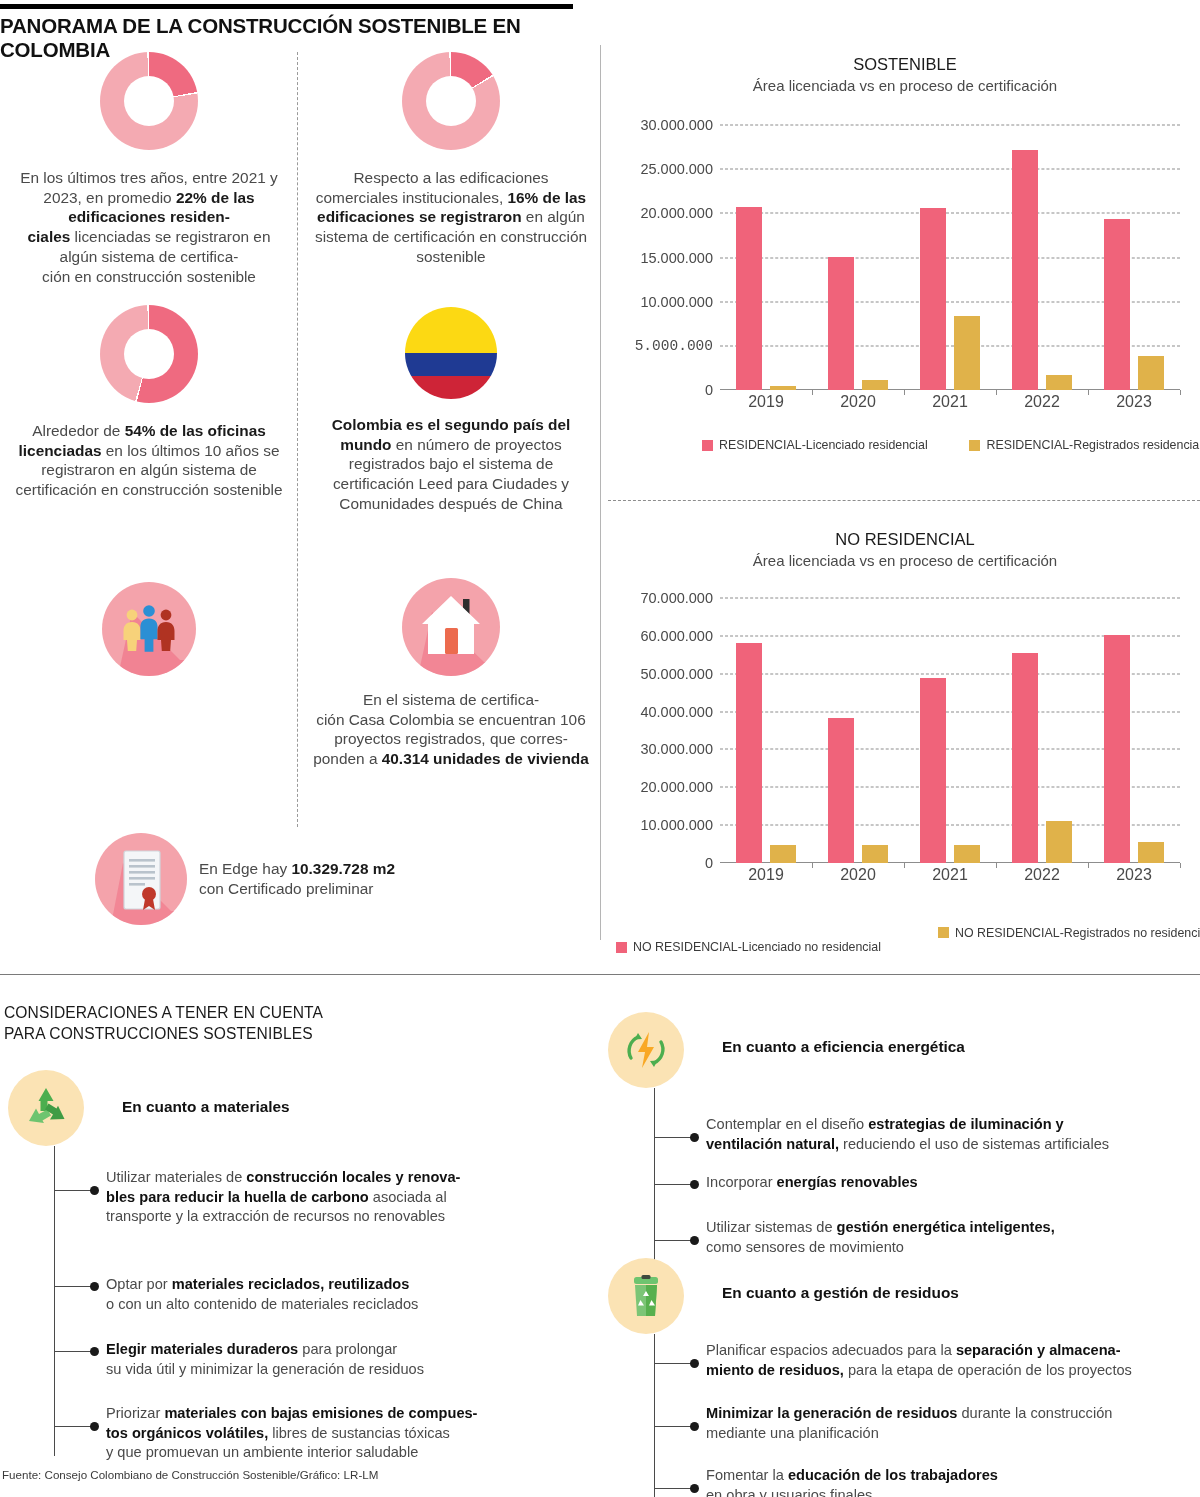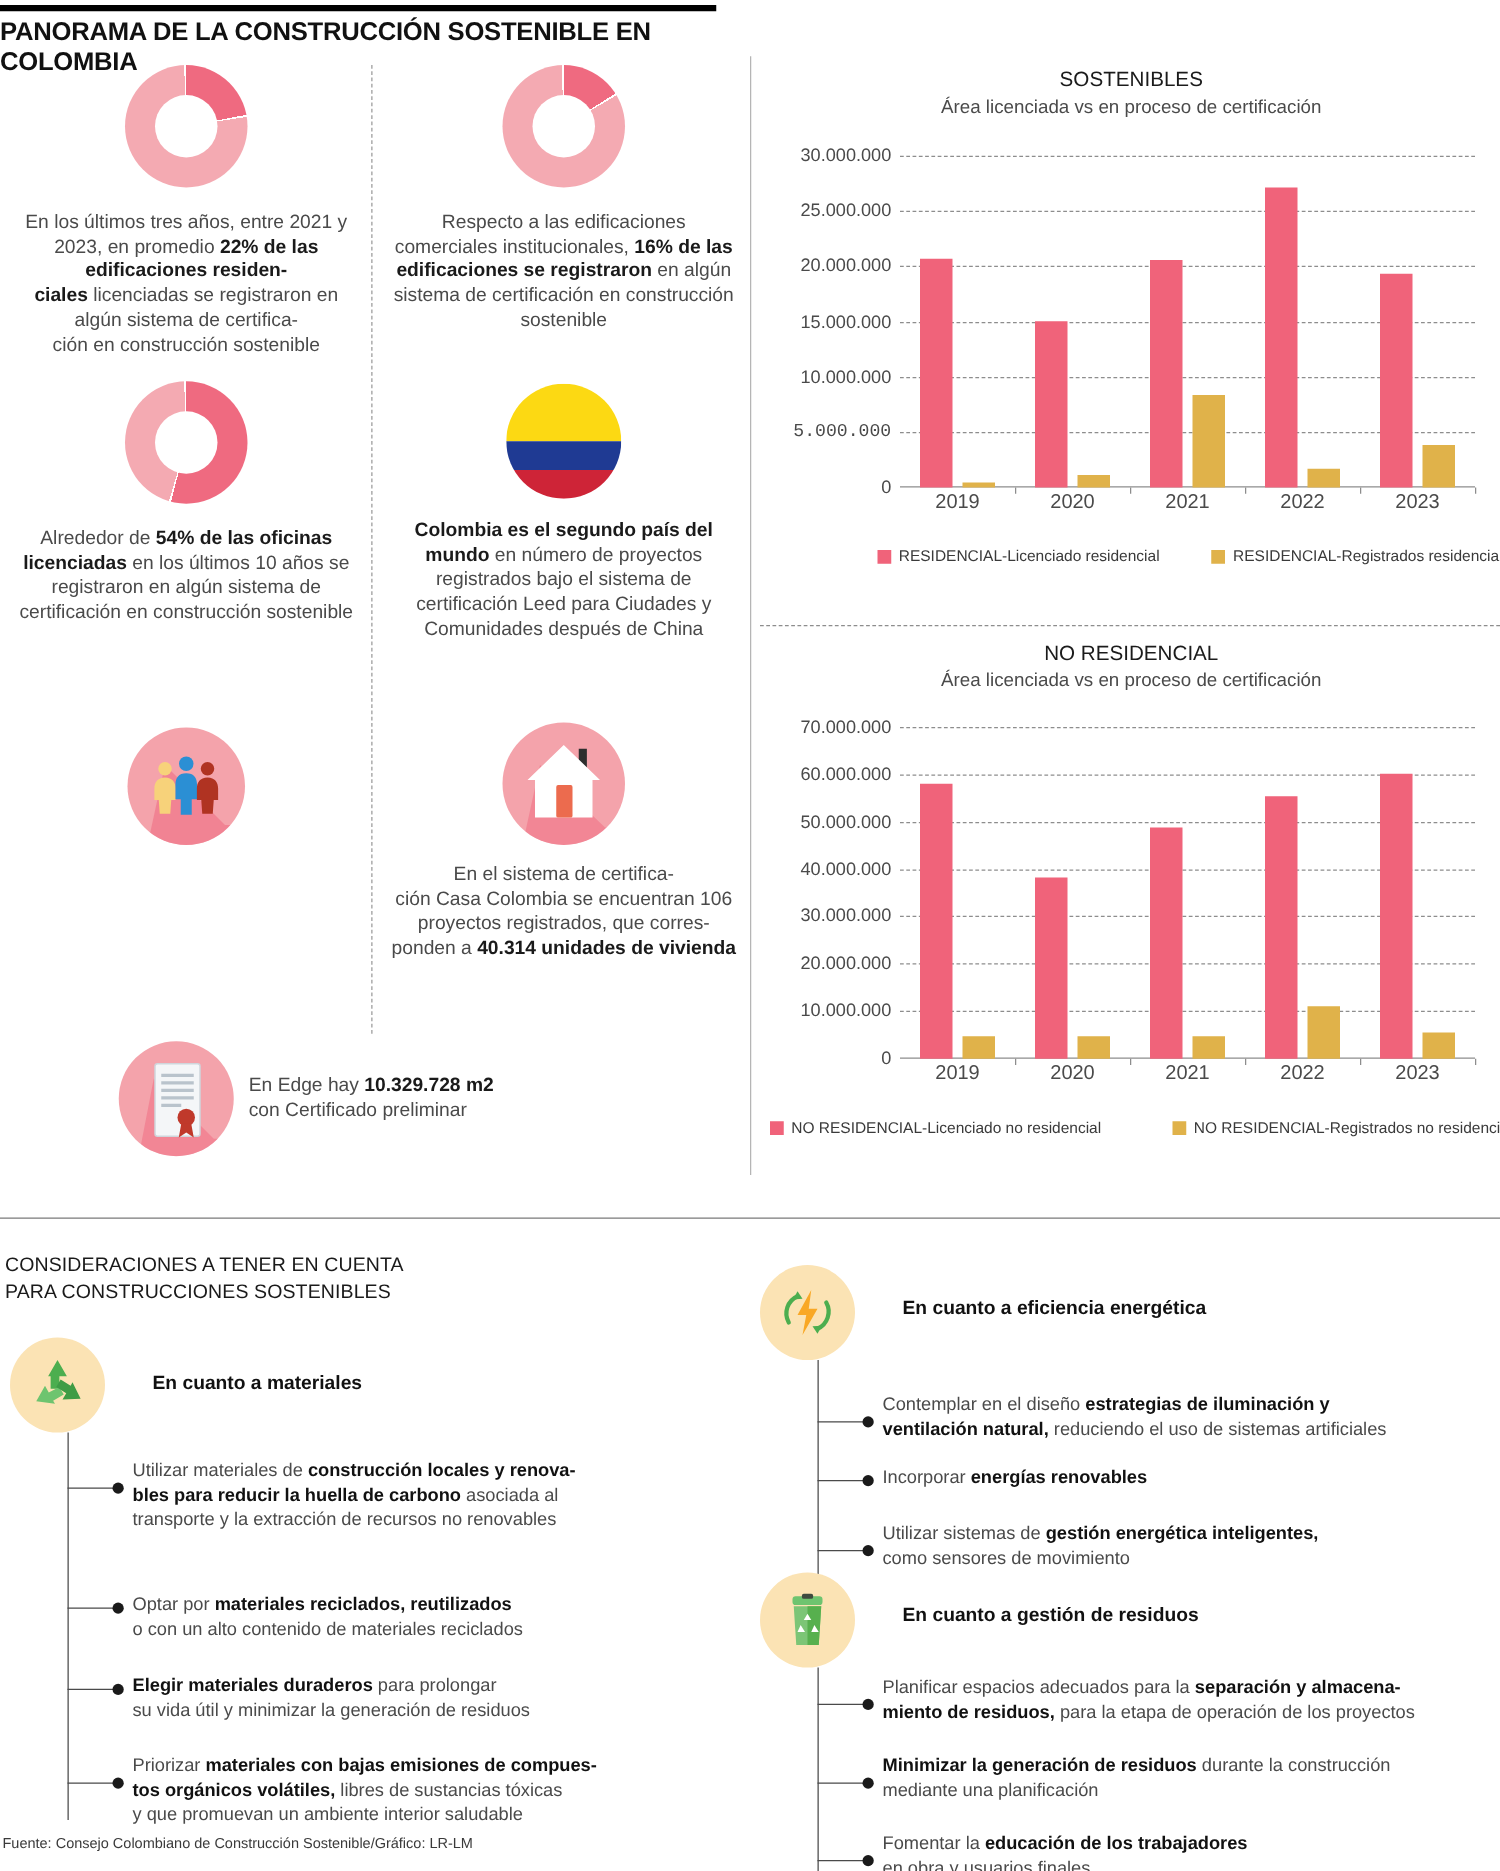--- a/index.html
+++ b/index.html
@@ -215,21 +215,21 @@
           <rect x="34" y="50" width="16" height="2.6"></rect>
         </g>
         <circle cx="54" cy="61" r="7" fill="#c0392b"></circle>
         <path d="M50 66 L48 77 L54 73 L60 77 L58 66 Z" fill="#c0392b"></path>
       </svg>
     </div>
     <div class="txt">En Edge hay <b>10.329.728 m2</b><br>con Certificado preliminar</div>
   </div>
 
   <div class="chart-block" style="left:620px; top:55px; width:570px;">
-    <div class="chart-title">SOSTENIBLES</div>
+    <div class="chart-title">SOSTENIBLE</div>
     <div class="chart-sub">Área licenciada vs en proceso de certificación</div>
 
     <div class="plot" style="position:absolute; left:100px; top:70px; width:460px; height:265px;">
       <div id="res-grid">
           <div class="ytick" style="top: 265px;">0</div>
           <div class="gridline" style="top: 220.833px;"></div>
           <div class="ytick" style="top: 220.833px; font-family: Liberation Mono, monospace;">5.000.000</div>
           <div class="gridline" style="top: 176.667px;"></div>
           <div class="ytick" style="top: 176.667px;">10.000.000</div>
           <div class="gridline" style="top: 132.5px;"></div>
@@ -273,21 +273,21 @@
         <span class="sw" style="background:#f0637a;"></span>
         <span class="lb">RESIDENCIAL-Licenciado residencial</span>
       </div>
       <div class="item">
         <span class="sw" style="background:#e0b24a;"></span>
         <span class="lb">RESIDENCIAL-Registrados residencial</span>
       </div>
     </div>
   </div>
 
-  <div class="chart-block" style="left:620px; top:514px; width:570px;">
+  <div class="chart-block" style="left:620px; top:530px; width:570px;">
     <div class="chart-title">NO RESIDENCIAL</div>
     <div class="chart-sub">Área licenciada vs en proceso de certificación</div>
 
     <div class="plot" style="position:absolute; left:100px; top:68px; width:460px; height:265px;">
       <div id="nores-grid">
           <div class="ytick" style="top: 265px;">0</div>
           <div class="gridline" style="top: 227.143px;"></div>
           <div class="ytick" style="top: 227.143px;">10.000.000</div>
           <div class="gridline" style="top: 189.286px;"></div>
           <div class="ytick" style="top: 189.286px;">20.000.000</div>
@@ -323,21 +323,21 @@
           <div class="xlabel" style="left: 414px;">2023</div>
         </div>
     <div class="tickmark" style="left: 92px;"></div>
         <div class="tickmark" style="left: 184px;"></div>
         <div class="tickmark" style="left: 276px;"></div>
         <div class="tickmark" style="left: 368px;"></div>
         <div class="tickmark" style="left: 460px;"></div>
       </div>
 
     <div class="legend" style="position:absolute; left:-4px; top:381px; width:600px;">
-      <div class="item" style="width:322px;">
+      <div class="item" style="width:322px;margin-top:29px;">
         <span class="sw" style="background:#f0637a;"></span>
         <span class="lb">NO RESIDENCIAL-Licenciado no residencial</span>
       </div>
       <div class="item">
         <span class="sw" style="background:#e0b24a;"></span>
         <span class="lb">NO RESIDENCIAL-Registrados no residencial</span>
       </div>
     </div>
   </div>
 

